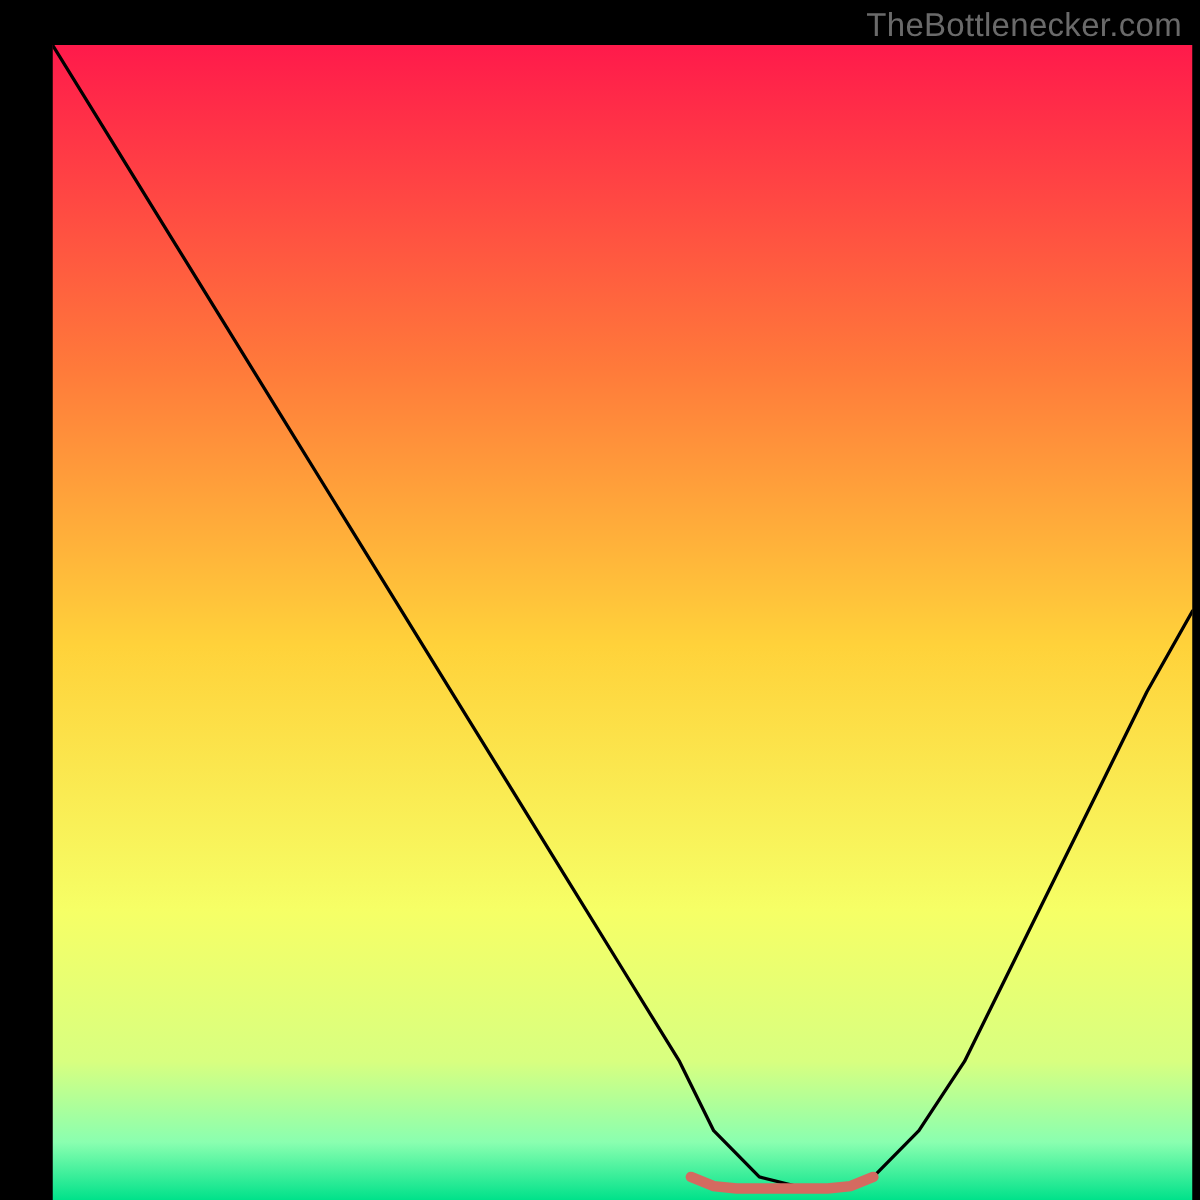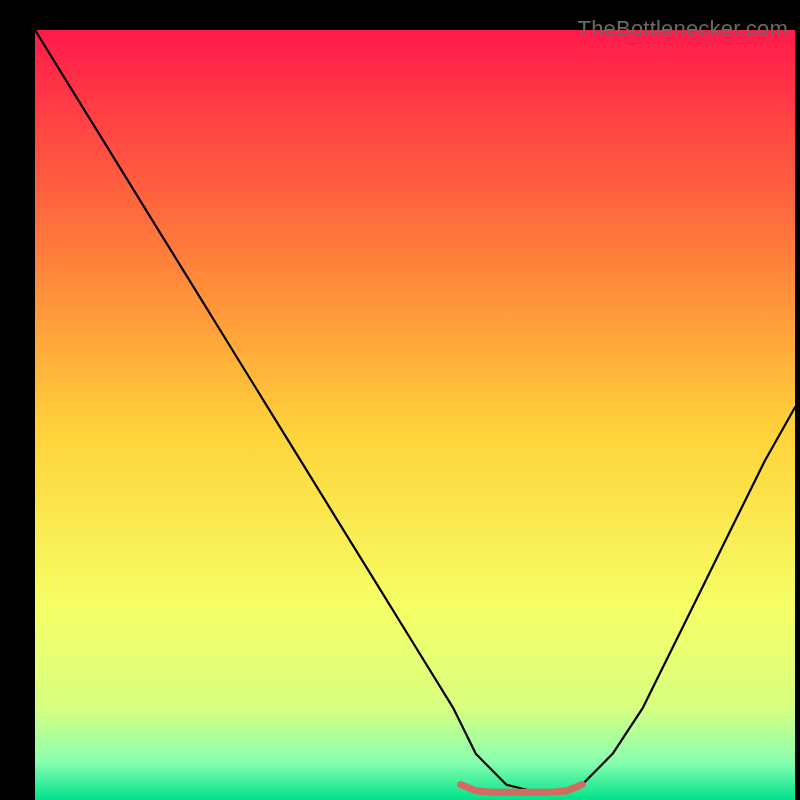--- a/index.html
+++ b/index.html
@@ -12,21 +12,21 @@
     font-family: Arial, Helvetica, sans-serif;
   }
   .frame {
     position: relative;
     width: 800px;
     height: 800px;
     background: #000;
   }
   .watermark {
     position: absolute;
-    top: 16px;
+    top: 4px;
     right: 12px;
     color: #6a6a6a;
     font-size: 22px;
     font-weight: 500;
     letter-spacing: 0.2px;
     z-index: 10;
   }
   .plot-area {
     position: absolute;
     left: 35px;

